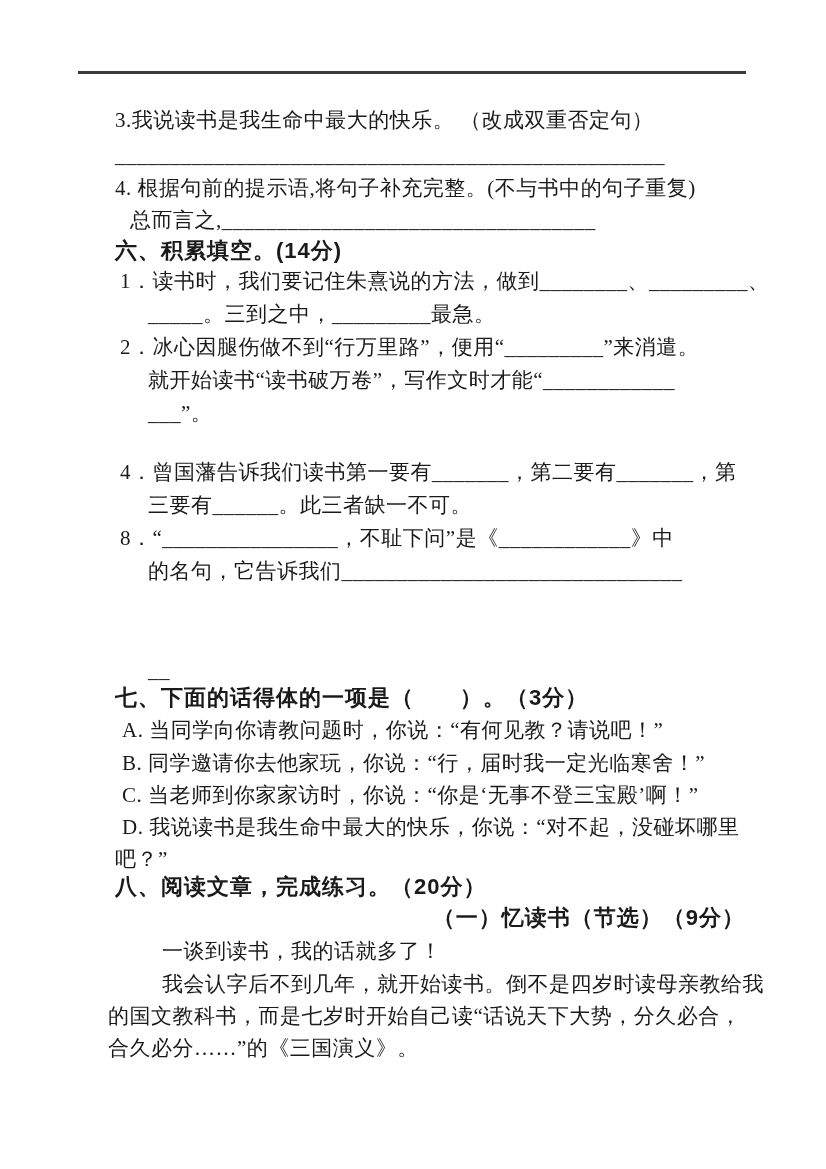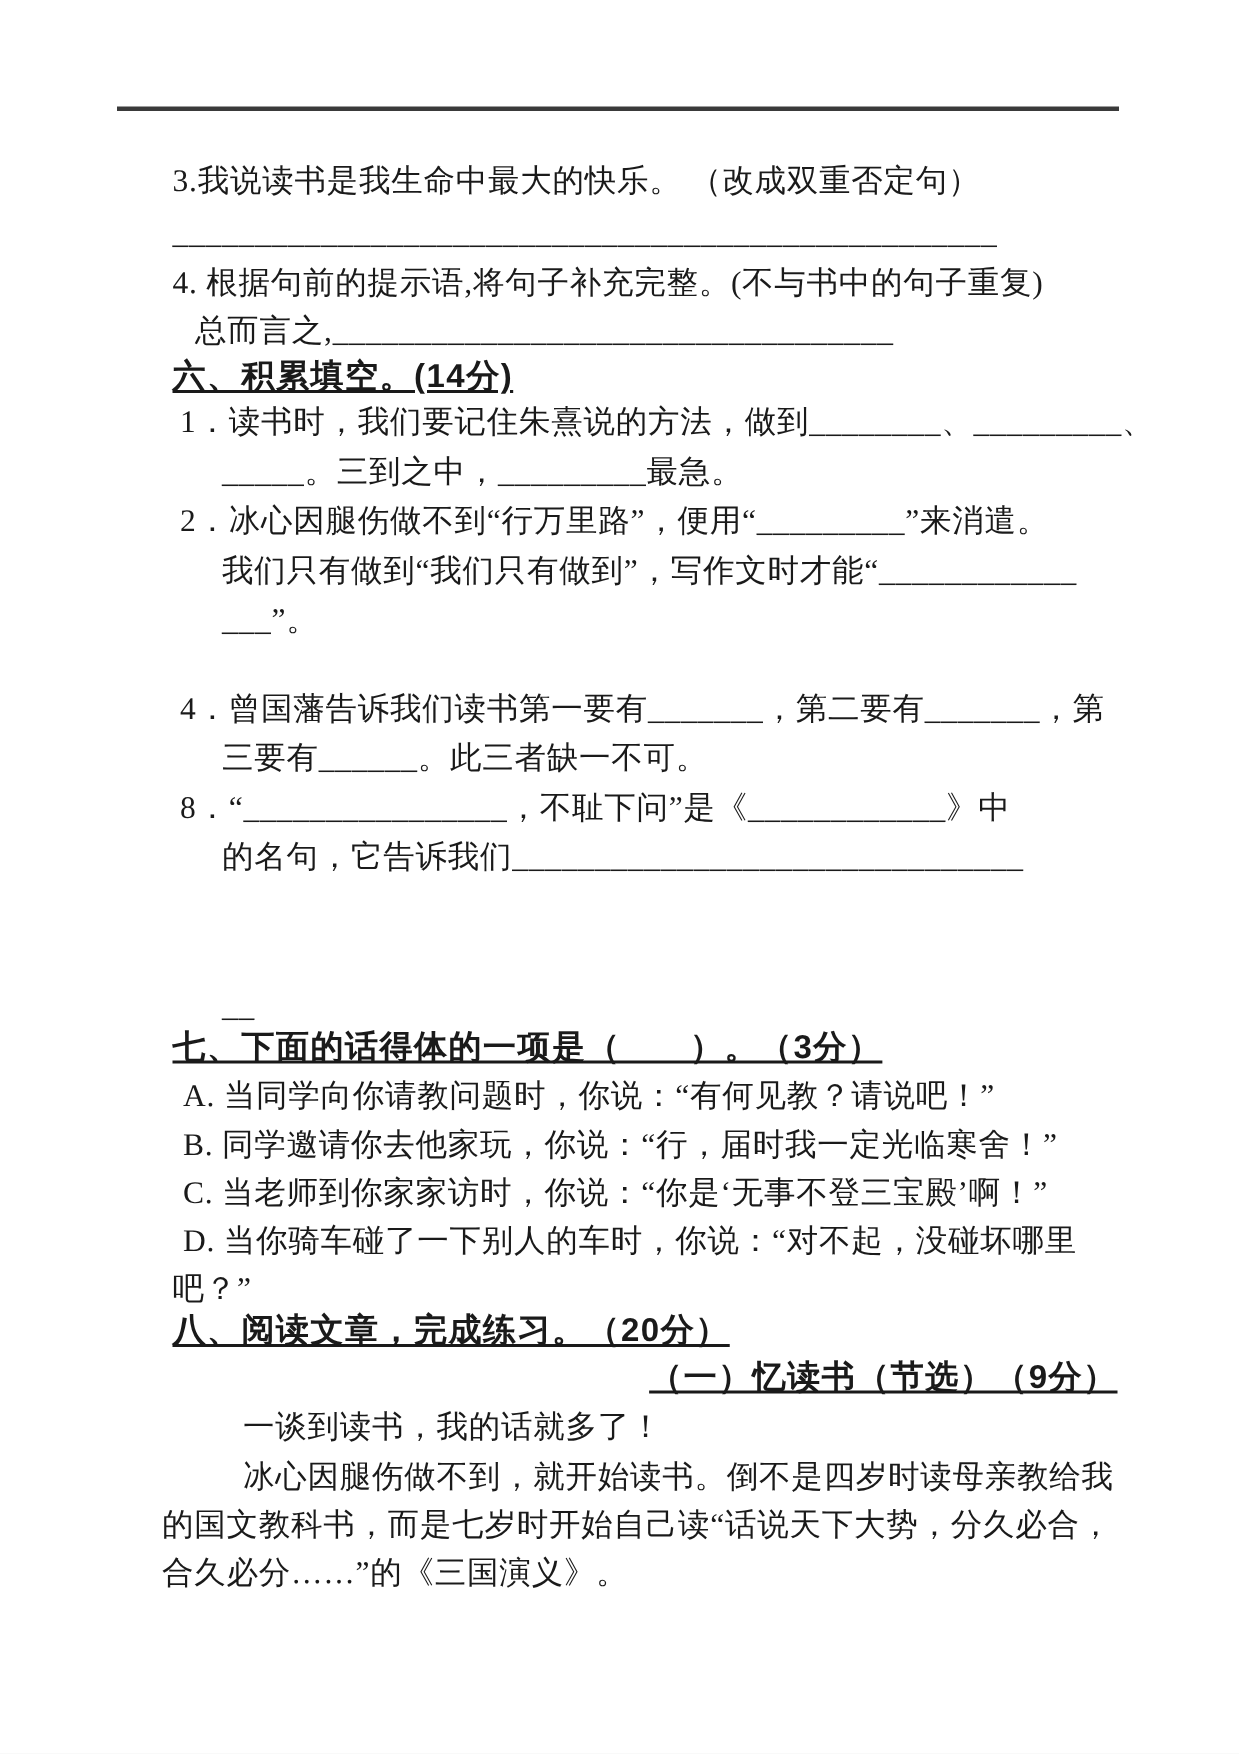--- a/index.html
+++ b/index.html
@@ -36,21 +36,20 @@
   .ln.item { left: 120px; }
   .ln.cont { left: 148px; }
   .ln.opt  { left: 122px; }
   .ln.body { left: 108px; }
   .ln.indent { left: 162px; }
   .ln.heading {
     font-family: "Liberation Sans", "DejaVu Sans", sans-serif;
     font-weight: bold;
     font-size: 22px;
     letter-spacing: 1px;
-    text-decoration: underline;
   }
   .ln.center {
     left: 113px;
     width: 632px;
     text-align: right;
   }
 </style>
 </head>
 <body>
 
@@ -60,35 +59,35 @@
 
   <div class="ln" style="top:105px">3.我说读书是我生命中最大的快乐。 （改成双重否定句）</div>
   <div class="ln" style="top:140px">__________________________________________________</div>
   <div class="ln" style="top:173px">4. 根据句前的提示语,将句子补充完整。(不与书中的句子重复)</div>
   <div class="ln cont" style="top:205px;left:130px">总而言之,__________________________________</div>
 
   <div class="ln heading" style="top:236px">六、积累填空。(14分)</div>
   <div class="ln item" style="top:266px">1．读书时，我们要记住朱熹说的方法，做到________、_________、</div>
   <div class="ln cont" style="top:299px">_____。三到之中，_________最急。</div>
   <div class="ln item" style="top:332px">2．冰心因腿伤做不到“行万里路”，便用“_________”来消遣。</div>
-  <div class="ln cont" style="top:365px">我们只有做到“我们只有做到”，写作文时才能“____________</div>
+  <div class="ln cont" style="top:365px">就开始读书“读书破万卷”，写作文时才能“____________</div>
   <div class="ln cont" style="top:398px">___”。</div>
   <div class="ln item" style="top:457px">4．曾国藩告诉我们读书第一要有_______，第二要有_______，第</div>
   <div class="ln cont" style="top:490px">三要有______。此三者缺一不可。</div>
   <div class="ln item" style="top:523px">8．“________________，不耻下问”是《____________》中</div>
   <div class="ln cont" style="top:556px">的名句，它告诉我们_______________________________</div>
   <div class="ln cont" style="top:655px">__</div>
 
   <div class="ln heading" style="top:683px">七、下面的话得体的一项是（　　）。（3分）</div>
   <div class="ln opt" style="top:715px">A. 当同学向你请教问题时，你说：“有何见教？请说吧！”</div>
   <div class="ln opt" style="top:748px">B. 同学邀请你去他家玩，你说：“行，届时我一定光临寒舍！”</div>
   <div class="ln opt" style="top:780px">C. 当老师到你家家访时，你说：“你是‘无事不登三宝殿’啊！”</div>
-  <div class="ln opt" style="top:812px">D. 当你骑车碰了一下别人的车时，你说：“对不起，没碰坏哪里</div>
+  <div class="ln opt" style="top:812px">D. 我说读书是我生命中最大的快乐，你说：“对不起，没碰坏哪里</div>
   <div class="ln" style="top:844px">吧？”</div>
 
   <div class="ln heading" style="top:872px">八、阅读文章，完成练习。（20分）</div>
   <div class="ln heading center" style="top:903px">（一）忆读书（节选）（9分）</div>
   <div class="ln indent" style="top:936px">一谈到读书，我的话就多了！</div>
-  <div class="ln indent" style="top:969px">冰心因腿伤做不到，就开始读书。倒不是四岁时读母亲教给我</div>
+  <div class="ln indent" style="top:969px">我会认字后不到几年，就开始读书。倒不是四岁时读母亲教给我</div>
   <div class="ln body" style="top:1001px">的国文教科书，而是七岁时开始自己读“话说天下大势，分久必合，</div>
   <div class="ln body" style="top:1033px">合久必分……”的《三国演义》。</div>
 
 </div>
 
 </body></html>

